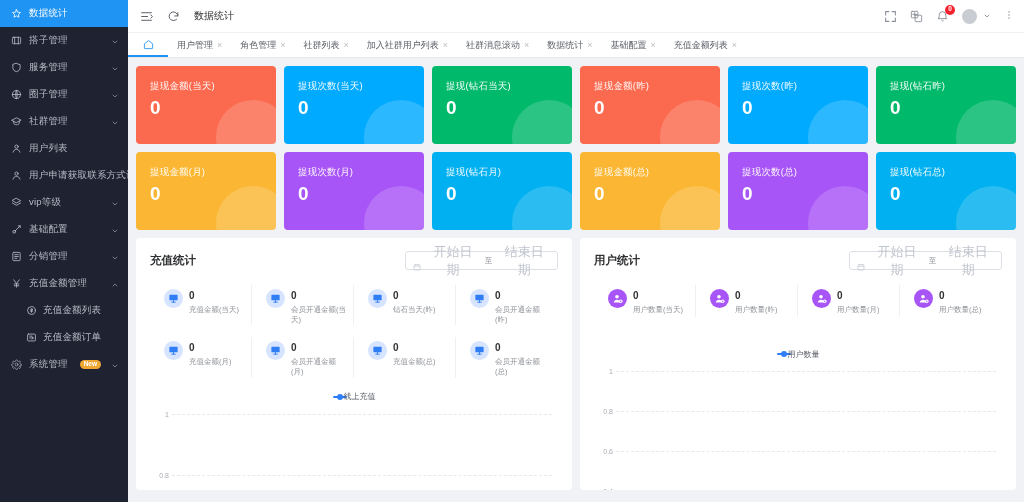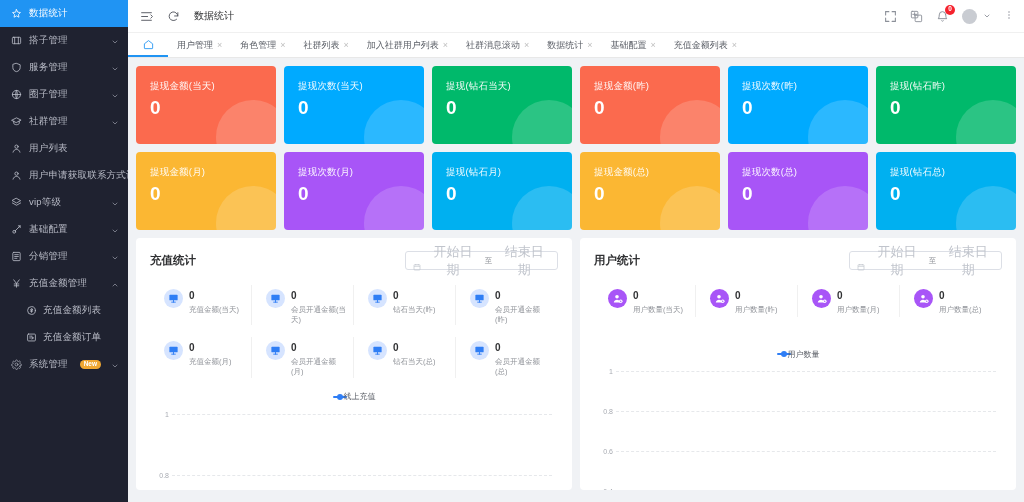--- a/index.html
+++ b/index.html
@@ -561,21 +561,21 @@
                 </span>
                 <span class="ms-txt"><span class="ms-value">0</span><div class="ms-label">会员开通金额(月)</div></span>
               </div>
               <div class="ministat">
                 <span class="ms-icon blue">
                   <svg viewBox="0 0 24 24" width="11" height="11" fill="none" stroke="#2f7ef5" stroke-width="2" stroke-linecap="round">
                     <rect x="3" y="4" width="18" height="12" rx="1.5" fill="#2f7ef5" stroke="none"></rect>
                     <path d="M8 20h8M12 16v4" stroke="#2f7ef5"></path>
                   </svg>
                 </span>
-                <span class="ms-txt"><span class="ms-value">0</span><div class="ms-label">钻石当天(总)</div></span>
+                <span class="ms-txt"><span class="ms-value">0</span><div class="ms-label">充值金额(总)</div></span>
               </div>
               <div class="ministat">
                 <span class="ms-icon blue">
                   <svg viewBox="0 0 24 24" width="11" height="11" fill="none" stroke="#2f7ef5" stroke-width="2" stroke-linecap="round">
                     <rect x="3" y="4" width="18" height="12" rx="1.5" fill="#2f7ef5" stroke="none"></rect>
                     <path d="M8 20h8M12 16v4" stroke="#2f7ef5"></path>
                   </svg>
                 </span>
                 <span class="ms-txt"><span class="ms-value">0</span><div class="ms-label">会员开通金额(总)</div></span>
               </div>

